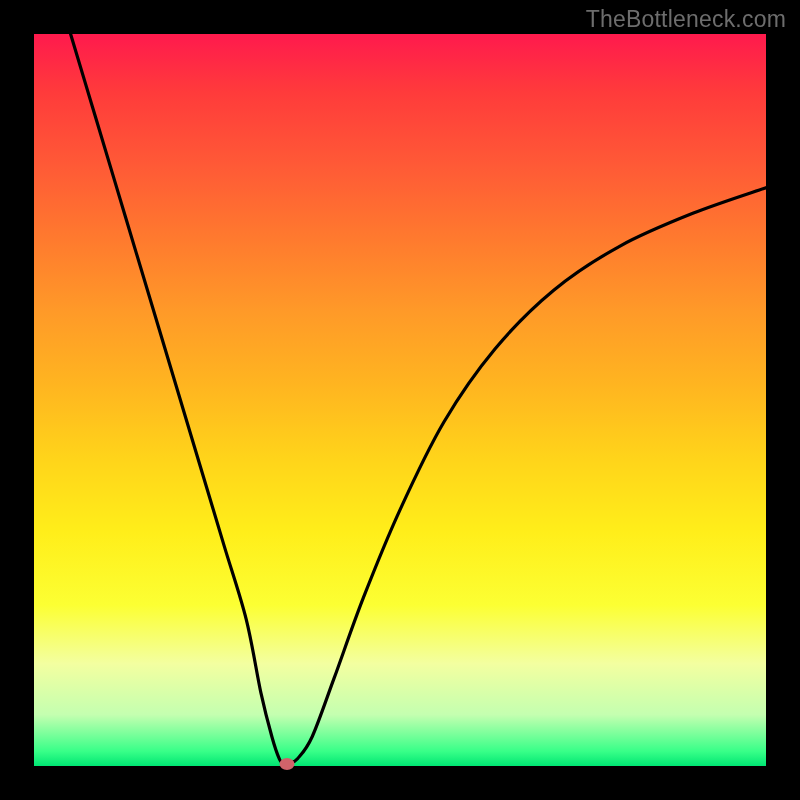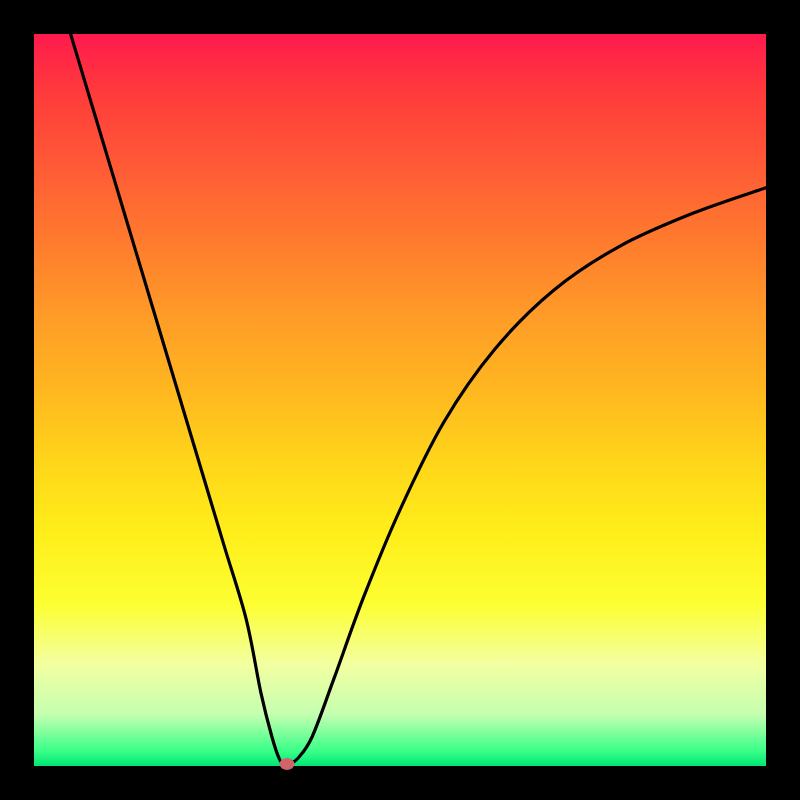--- a/index.html
+++ b/index.html
@@ -64,20 +64,21 @@
     height: 12px;
     background: #d1636a;
     border-radius: 50%;
     transform: translate(-50%, -50%);
   }
 </style>
 </head>
 <body>
 
 <div class="frame">
+  <div class="watermark">TheBottleneck.com</div>
 
   <div class="plot">
     <svg class="curve" viewBox="0 0 732 732" preserveAspectRatio="none">
       <path id="curve-path" fill="none" stroke="#000" stroke-width="3.2" stroke-linecap="round" stroke-linejoin="round" d="M 36.60 0.00 C 40.26 12.20, 51.24 48.80, 58.56 73.20 C 65.88 97.60, 73.20 122.00, 80.52 146.40 C 87.84 170.80, 95.16 195.20, 102.48 219.60 C 109.80 244.00, 117.12 268.40, 124.44 292.80 C 131.76 317.20, 139.08 341.60, 146.40 366.00 C 153.72 390.40, 161.04 414.80, 168.36 439.20 C 175.68 463.60, 183.00 488.00, 190.32 512.40 C 197.64 536.80, 206.18 561.20, 212.28 585.60 C 218.38 610.00, 222.65 639.28, 226.92 658.80 C 231.19 678.32, 234.85 691.74, 237.90 702.72 C 240.95 713.70, 243.39 720.41, 245.22 724.68 C 247.05 728.95, 247.05 727.73, 248.88 728.34 C 250.71 728.95, 253.76 728.95, 256.20 728.34 C 258.64 727.73, 259.86 728.95, 263.52 724.68 C 267.18 720.41, 272.06 716.14, 278.16 702.72 C 284.26 689.30, 291.58 667.34, 300.12 644.16 C 308.66 620.98, 318.42 591.70, 329.40 563.64 C 340.38 535.58, 352.58 505.08, 366.00 475.80 C 379.42 446.52, 394.06 414.80, 409.92 387.96 C 425.78 361.12, 442.86 336.72, 461.16 314.76 C 479.46 292.80, 498.98 273.28, 519.72 256.20 C 540.46 239.12, 562.42 225.09, 585.60 212.28 C 608.78 199.47, 634.40 189.10, 658.80 179.34 C 683.20 169.58, 719.80 157.99, 732.00 153.72"></path>
     </svg>
     <div class="marker" id="marker" style="left: 252.54px; top: 729.804px;"></div>
   </div>
 </div>
 
 </body></html>

